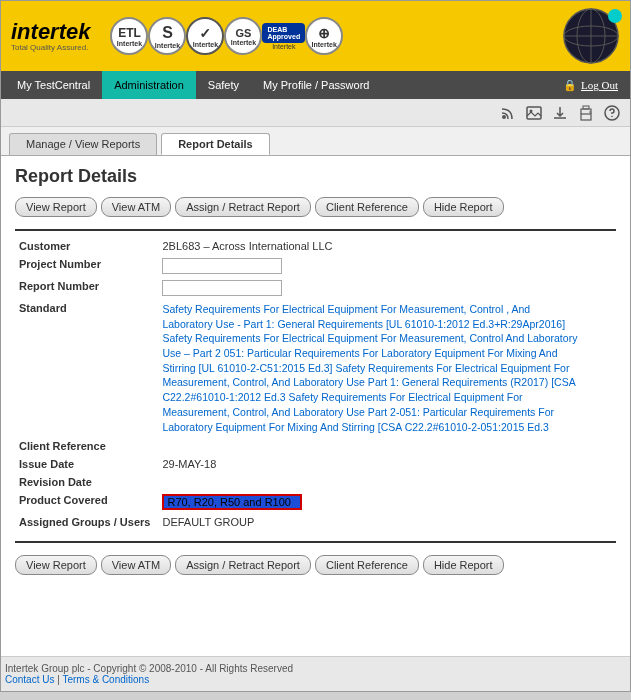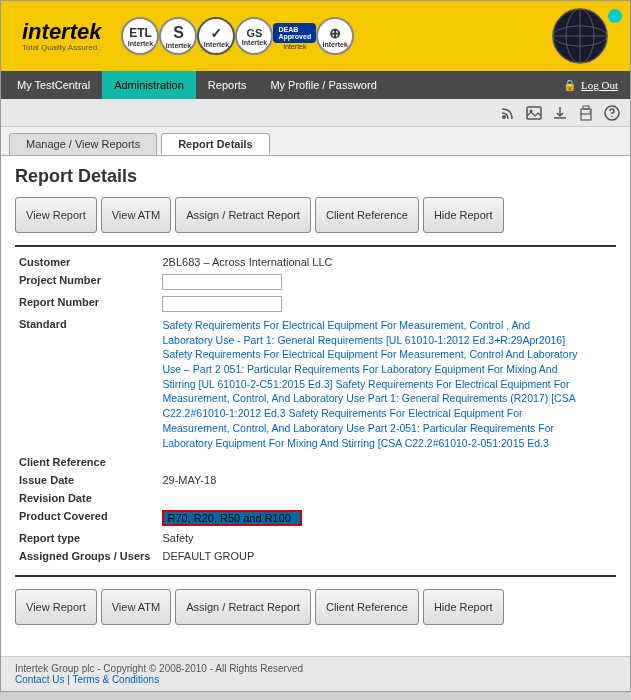--- a/index.html
+++ b/index.html
@@ -4,21 +4,21 @@
   <style>
     * { box-sizing: border-box; margin: 0; padding: 0; }
     body { font-family: Arial, sans-serif; font-size: 12px; background: #d0d0d0; width: 631px; min-height: 700px; }
 
     
     .header {
       background: #f5c800;
       height: 70px;
       display: flex;
       align-items: center;
-      padding: 0 21px;
+      padding: 0 10px;
       position: relative;
     }
     .header-logo {
       display: flex;
       flex-direction: column;
       margin-right: 20px;
     }
     .logo-intertek {
       font-size: 22px;
       font-weight: bold;
@@ -168,26 +168,26 @@
       margin-bottom: 10px;
     }
 
     
     .toolbar {
       display: flex;
       gap: 4px;
       margin-bottom: 12px;
     }
     .btn {
-      padding: 11px 10px;
+      padding: 3px 10px;
       font-size: 11px;
       border: 1px solid #888;
       background: linear-gradient(to bottom, #f5f5f5, #ddd);
       cursor: pointer;
-      border-radius: 3px;
+      border-radius: 9px;
       color: #333;
     }
 
     
     .form-table {
       width: 100%;
       border-collapse: collapse;
       margin-bottom: 10px;
     }
     .form-table td {
@@ -213,38 +213,38 @@
       padding: 1px 3px;
     }
     .standard-text {
       font-size: 10.5px;
       color: #0066cc;
       line-height: 1.4;
       max-width: 420px;
     }
     .highlighted-input {
       border: 2px solid #cc0000 !important;
-      background: #0369a1;
+      background: #1d4ed8;
       width: 200px;
       height: 16px;
       font-size: 11px;
       padding: 1px 3px;
     }
 
     
     .bottom-toolbar {
       display: flex;
       gap: 4px;
       margin-top: 12px;
     }
 
     
     .footer {
       background: #e8e8e8;
-      padding: 6px 14px;
+      padding: 6px 4px;
       font-size: 10px;
       color: #555;
       border-top: 1px solid #ccc;
     }
     .footer a { color: #0066cc; text-decoration: none; text-align: right; }
 
     
     .outer {
       border: 1px solid #999;
       background: #d0d0d0;
@@ -298,21 +298,21 @@
     <ellipse cx="29" cy="29" rx="27" ry="10" fill="none" stroke="#555" stroke-width="1"></ellipse>
     <line x1="2" y1="29" x2="56" y2="29" stroke="#555" stroke-width="1"></line>
     <line x1="29" y1="2" x2="29" y2="56" stroke="#555" stroke-width="1"></line>
   </svg>
   <div class="teal-dot"></div>
 </div>
 
 <div class="navbar">
   <div class="nav-item">My TestCentral</div>
   <div class="nav-item active">Administration</div>
-  <div class="nav-item">Reports</div>
+  <div class="nav-item">Safety</div>
   <div class="nav-item">My Profile / Password</div>
   <div class="nav-right">
     <span class="lock-icon">🔒</span>
     <span style="cursor:pointer;color:#fff;text-decoration:underline;font-family:Liberation Serif, serif;">Log Out</span>
   </div>
 </div>
 
 <div class="sub-nav">
   <div class="sub-nav-icon" title="RSS">
     <svg width="16" height="16" viewBox="0 0 16 16">
@@ -405,24 +405,20 @@
       <td class="label-cell">Revision Date</td>
       <td class="value-cell"></td>
     </tr>
     <tr>
       <td class="label-cell">Product Covered</td>
       <td class="value-cell">
         <input type="text" class="highlighted-input" value="R70, R20, R50 and R100" style="">
       </td>
     </tr>
     <tr>
-      <td class="label-cell">Report type</td>
-      <td class="value-cell">Safety</td>
-    </tr>
-    <tr>
       <td class="label-cell">Assigned Groups / Users</td>
       <td class="value-cell">DEFAULT GROUP</td>
     </tr>
   </tbody>
       </table>
 
   <div style="border-top: 2px solid #333; margin-bottom: 6px;"></div>
 
   <div class="bottom-toolbar">
     <button class="btn">View Report</button>

